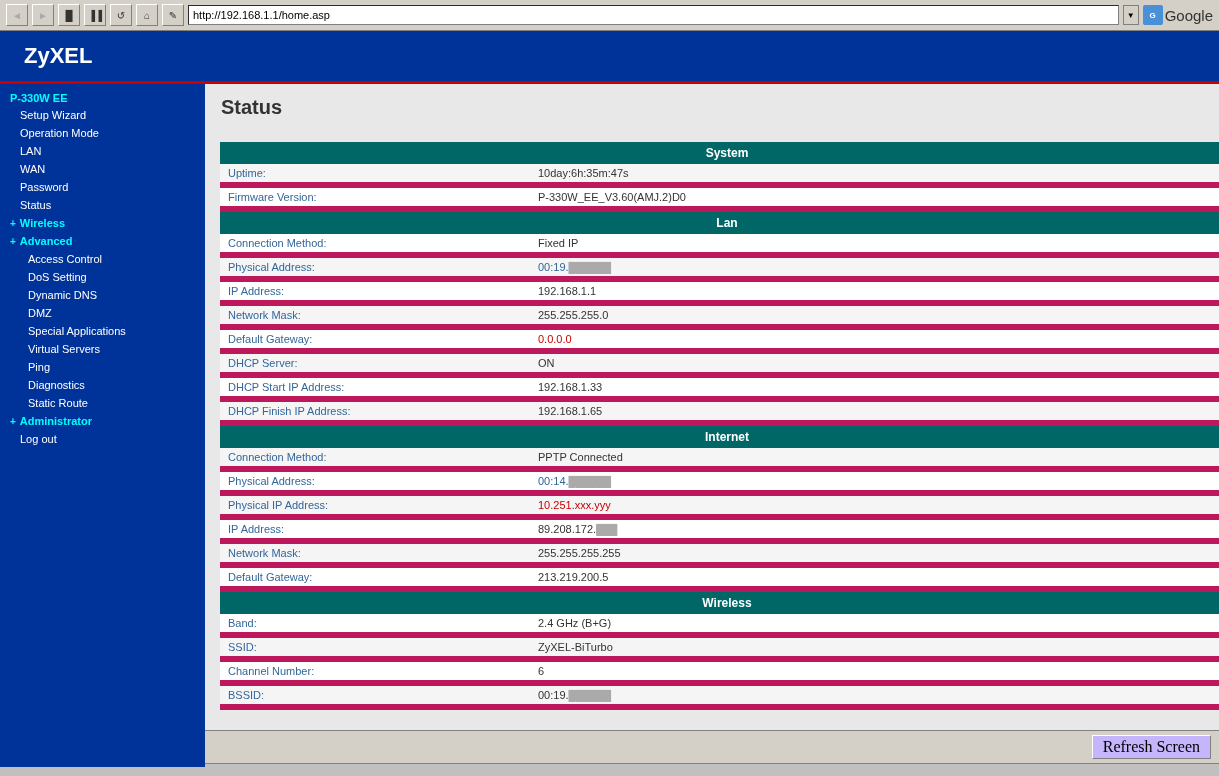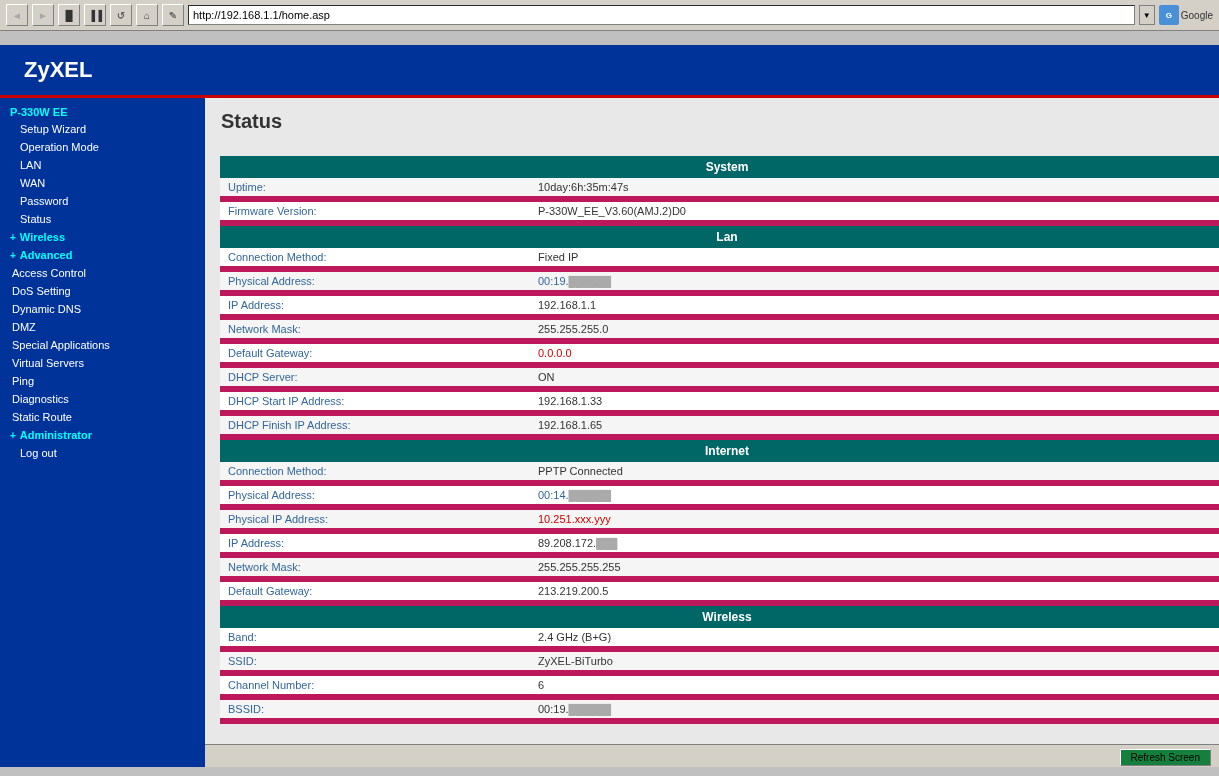--- a/index.html
+++ b/index.html
@@ -34,33 +34,33 @@
       font-size: 8px;
     }
     .google-box {
       display: flex; align-items: center; gap: 2px;
     }
     .google-icon {
       width: 20px; height: 20px; background: #4a90d9;
       border-radius: 2px; display: flex; align-items: center; justify-content: center;
       color: white; font-size: 8px; font-weight: bold;
     }
-    .google-label { font-size: 10px; color: #333; }
+    .google-label { font-size: 15px; color: #333; }
 
     
     .page-wrapper {
       display: flex; flex-direction: column; height: calc(100vh - 40px);
     }
 
     
     .header {
       background: linear-gradient(to bottom, #003399, #003399);
       padding: 10px 16px;
       border-bottom: 3px solid #cc0000;
-      display: flex; align-items: center; margin-top: 14px;
+      display: flex; align-items: center;
     }
     .logo {
       color: white; font-size: 22px; font-weight: bold; font-family: Arial;
       background: #003399;
       padding: 2px 8px;
     }
 
     
     .main-area {
       display: flex; flex: 1; background: #c0c0c0;
@@ -77,21 +77,21 @@
     }
     .sidebar-item {
       color: white; font-size: 11px; padding: 3px 10px 3px 20px;
       cursor: pointer; display: block; text-decoration: none;
     }
     .sidebar-item.section-header {
       color: #00ffff; font-weight: bold; padding-left: 10px;
       display: flex; align-items: center; gap: 2px;
     }
     .sidebar-item.sub-item {
-      padding-left: 12px; color: white;
+      padding-left: 28px; color: white;
     }
     .plus-icon { font-size: 10px; margin-right: 2px; }
 
     
     .content {
       flex: 1; background: #e8e8e8; overflow-y: auto;
       padding: 0;
     }
     .page-title {
       font-size: 20px; font-weight: bold; color: #333;
@@ -119,23 +119,23 @@
       color: #333; font-size: 11px;
     }
 
     
     .bottom-bar {
       background: #d4d0c8; padding: 4px 8px;
       display: flex; justify-content: flex-end; align-items: center;
       border-top: 1px solid #808080;
     }
     .refresh-btn {
-      background: #15803d; border: 1px solid;
+      background: #c4b5fd; border: 1px solid;
       border-color: #fff #808080 #808080 #fff;
-      padding: 2px 10px; font-size: 10px; cursor: pointer;
+      padding: 2px 10px; font-size: 16px; cursor: pointer; font-family: Liberation Serif, serif;
     }
 
     
     .scroll-bar {
       background: #c0c0c0; height: 16px;
       border-top: 1px solid #808080;
     }
   </style>
 </head>
 <body>

